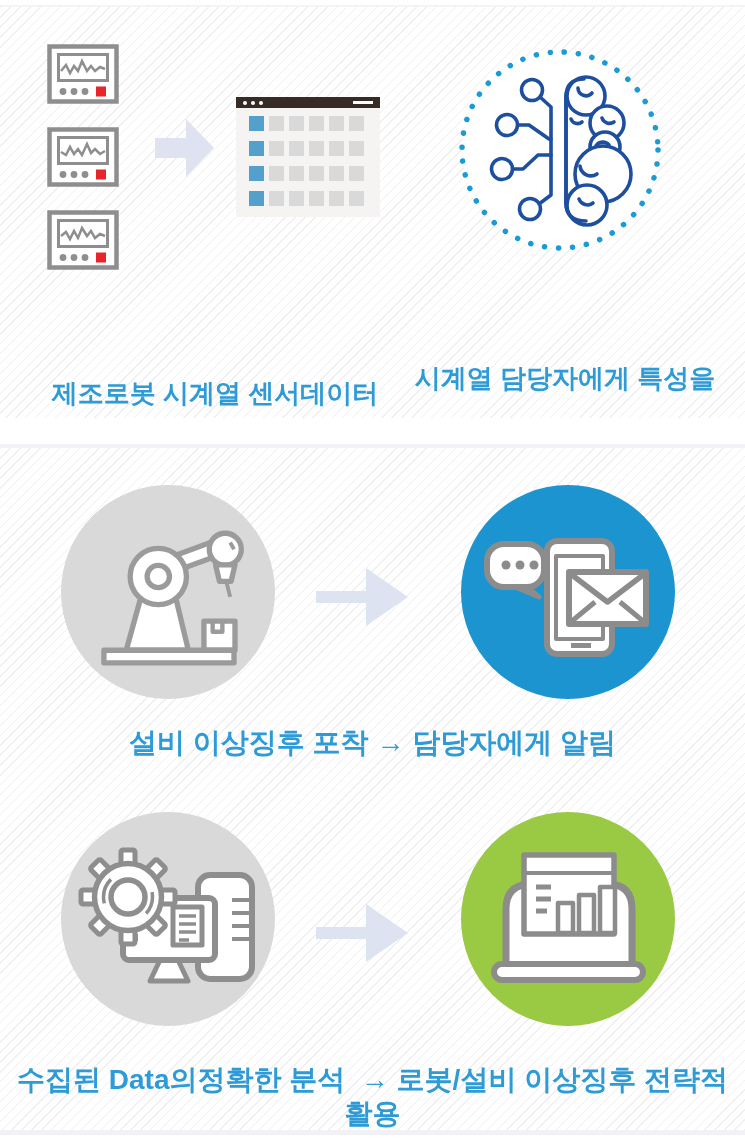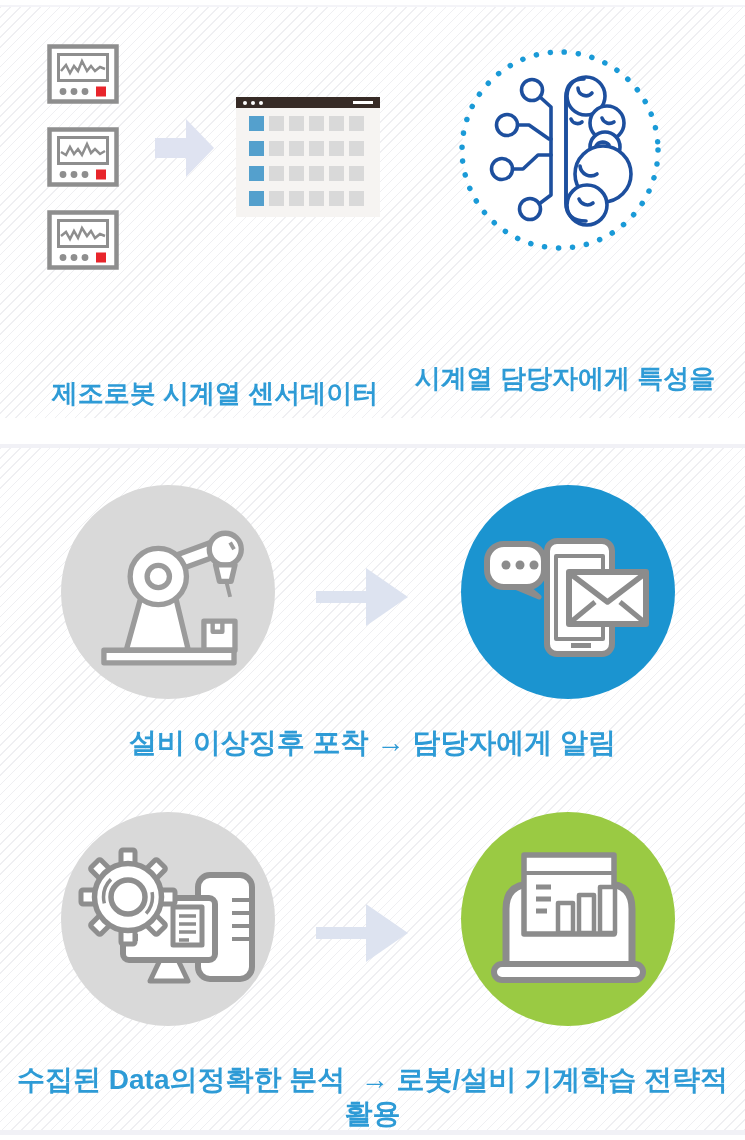--- a/index.html
+++ b/index.html
@@ -236,15 +236,15 @@
         <line x1="64" y1="62" x2="154" y2="62" stroke-width="4"></line>
         <path d="M76,76 h15 M76,88 h15 M76,100 h11" fill="none" stroke-width="5"></path>
         <rect x="98" y="92" width="15" height="30" stroke-width="4.5"></rect>
         <rect x="119" y="84" width="15" height="38" stroke-width="4.5"></rect>
         <rect x="140" y="76" width="15" height="46" stroke-width="4.5"></rect>
         <rect x="34" y="153" width="149" height="16" rx="8" stroke-width="6"></rect>
       </g>
     </svg>
   </div>
 
-  <div class="abs cap cap-mid" style="top:1063px">수집된 Data의정확한 분석  → 로봇/설비 기계학습 전략적 활용</div>
+  <div class="abs cap cap-mid" style="top:1063px">수집된 Data의정확한 분석  → 로봇/설비 이상징후 전략적 활용</div>
 
 </div>
 
 </body></html>

